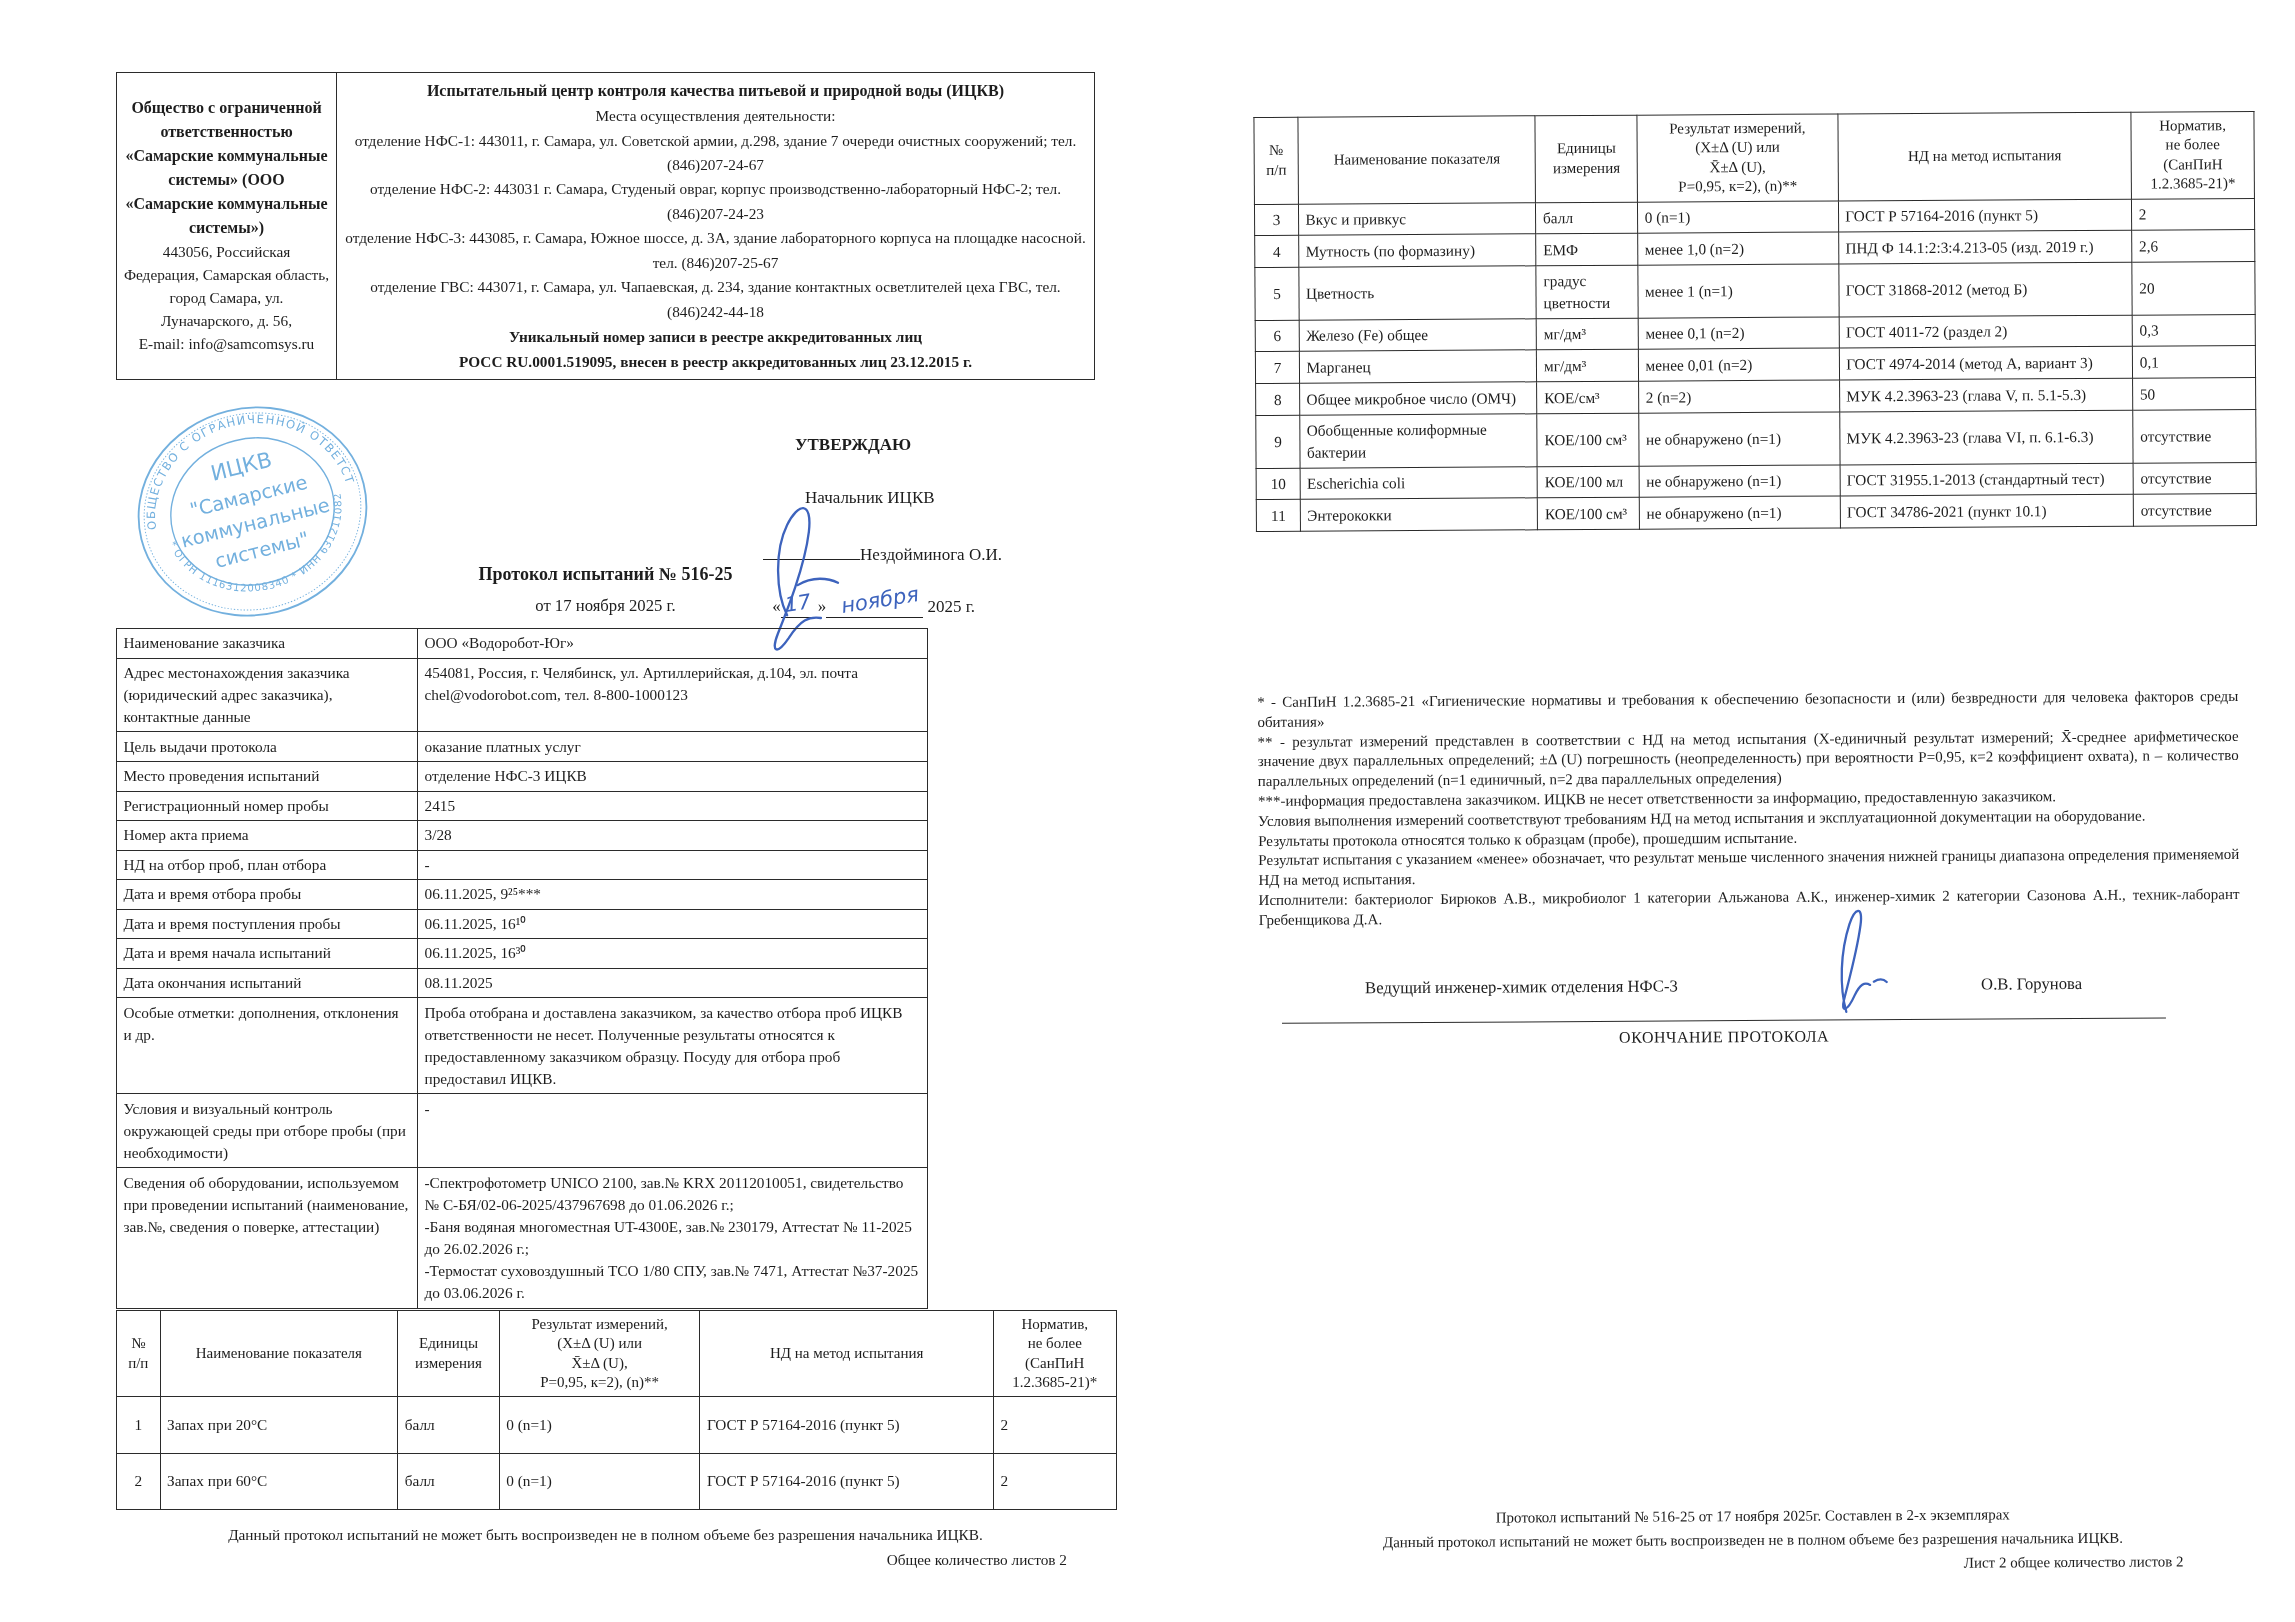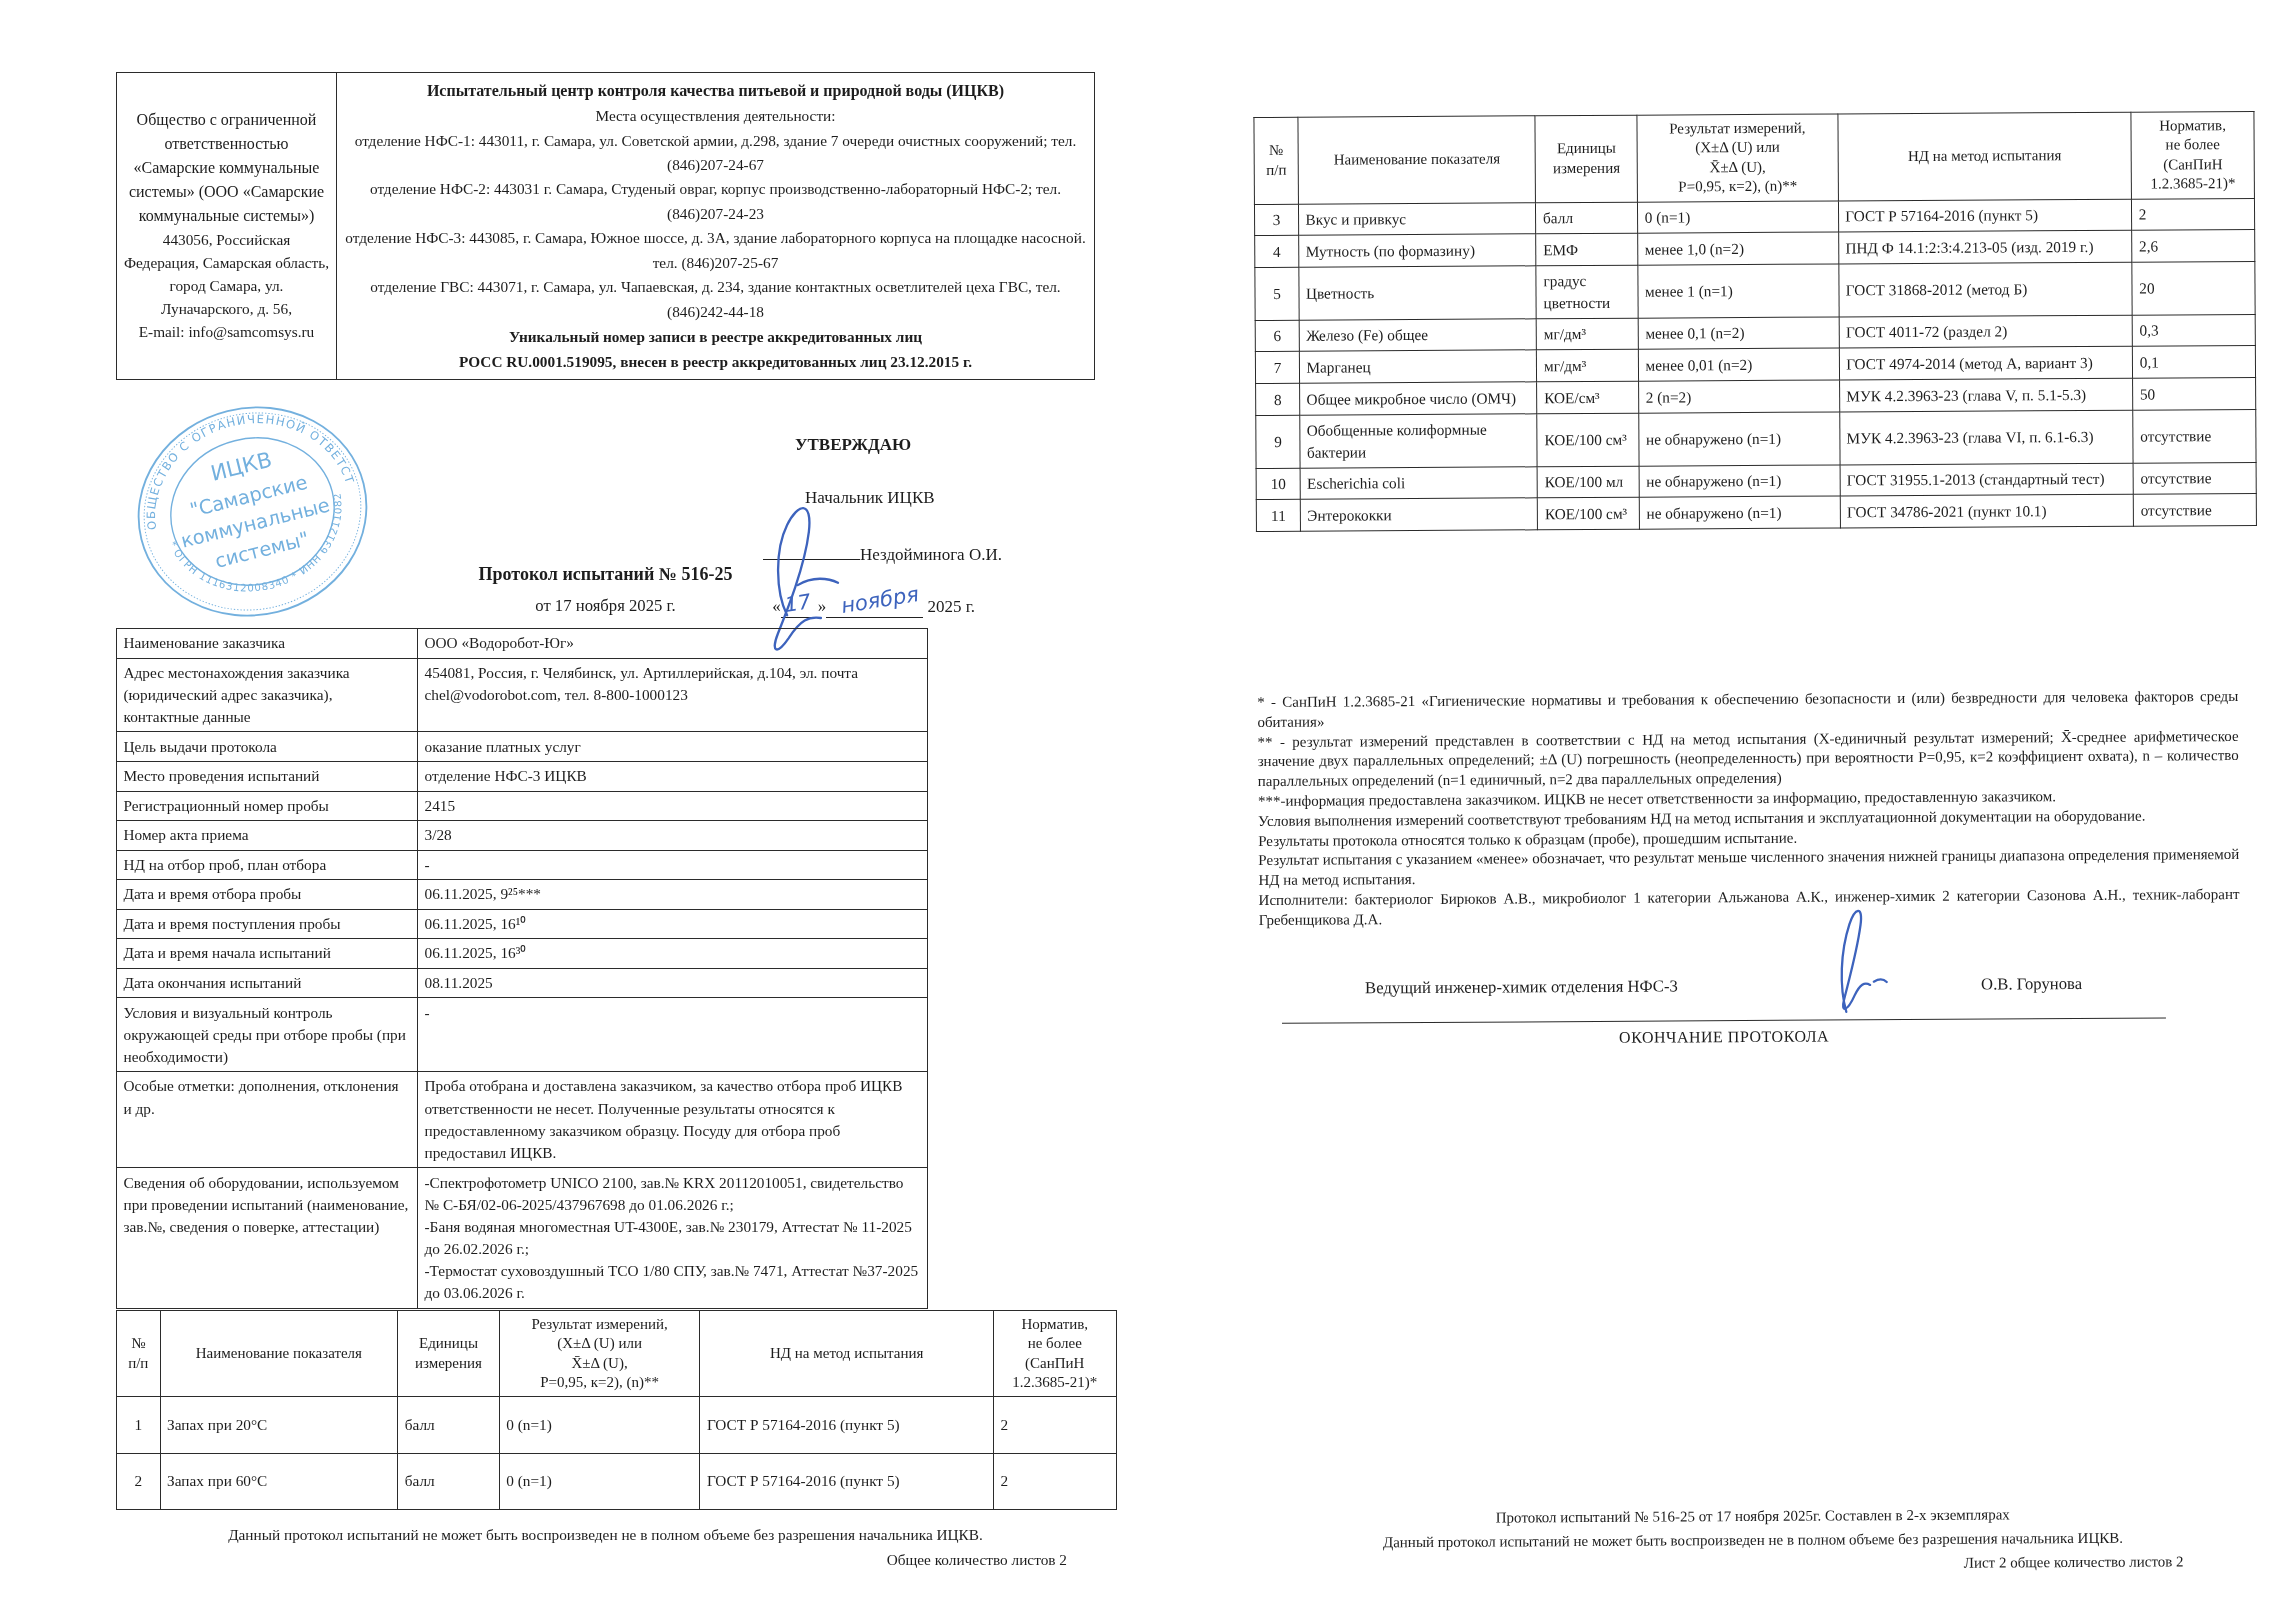--- a/index.html
+++ b/index.html
@@ -7,21 +7,21 @@
           font-family:"Liberation Serif", serif;color:#1d1d1d;overflow:hidden;}
   .page{position:absolute;}
   .page1{left:88px;top:65px;width:1059px;height:1554px;}
   .page2{left:1249px;top:106px;width:1004px;height:1513px;transform:rotate(-0.35deg);}
 
   
   table{border-collapse:collapse;}
   .header-table{position:absolute;left:28px;top:7px;width:979px;table-layout:fixed;}
   .header-table td{border:1.4px solid #2b2b2b;vertical-align:middle;padding:4.6px 6.5px;}
   .header-table .org-cell{width:206px;text-align:center;font-size:15.3px;line-height:1.5;}
-  .org-name{font-weight:normal;font-size:16px;}
+  .org-name{font-weight:bold;font-size:16px;}
   .org-addr{margin-top:1.9px;}
   .center-cell{text-align:center;font-size:15.3px;line-height:1.6;}
   .c-title{font-weight:bold;font-size:16px;}
   .c-sub{margin-top:0.9px;}
   .c-branch{}
   .c-acc1{font-weight:bold;margin-top:0.9px;}
   .c-acc2{font-weight:bold;}
 
   
   .stamp{position:absolute;left:44px;top:338px;width:241px;height:217px;opacity:.85;}
@@ -225,27 +225,27 @@
             <td class="lbl">Дата и время начала испытаний</td>
             <td class="val">06.11.2025, 16³⁰</td>
           </tr>
 
           <tr>
             <td class="lbl">Дата окончания испытаний</td>
             <td class="val">08.11.2025</td>
           </tr>
 
           <tr>
+            <td class="lbl">Особые отметки: дополнения, отклонения и др.</td>
+            <td class="val">Проба отобрана и доставлена заказчиком, за качество отбора проб ИЦКВ ответственности не несет. Полученные результаты относятся к предоставленному заказчиком образцу. Посуду для отбора проб предоставил ИЦКВ.</td>
+          </tr>
+
+          <tr>
             <td class="lbl">Условия и визуальный контроль окружающей среды при отборе пробы (при необходимости)</td>
             <td class="val">-</td>
-          </tr>
-
-          <tr>
-            <td class="lbl">Особые отметки: дополнения, отклонения и др.</td>
-            <td class="val">Проба отобрана и доставлена заказчиком, за качество отбора проб ИЦКВ ответственности не несет. Полученные результаты относятся к предоставленному заказчиком образцу. Посуду для отбора проб предоставил ИЦКВ.</td>
           </tr>
 
           <tr>
             <td class="lbl">Сведения об оборудовании, используемом при проведении испытаний (наименование, зав.№, сведения о поверке, аттестации)</td>
             <td class="val">-Спектрофотометр UNICO 2100, зав.№ KRX 20112010051, свидетельство № С-БЯ/02-06-2025/437967698 до 01.06.2026 г.;
 -Баня водяная многоместная UT-4300E, зав.№ 230179,  Аттестат № 11-2025 до 26.02.2026 г.;
 -Термостат суховоздушный ТСО 1/80 СПУ, зав.№ 7471, Аттестат №37-2025 до 03.06.2026 г.</td>
           </tr>
         </tbody>
     </table>

